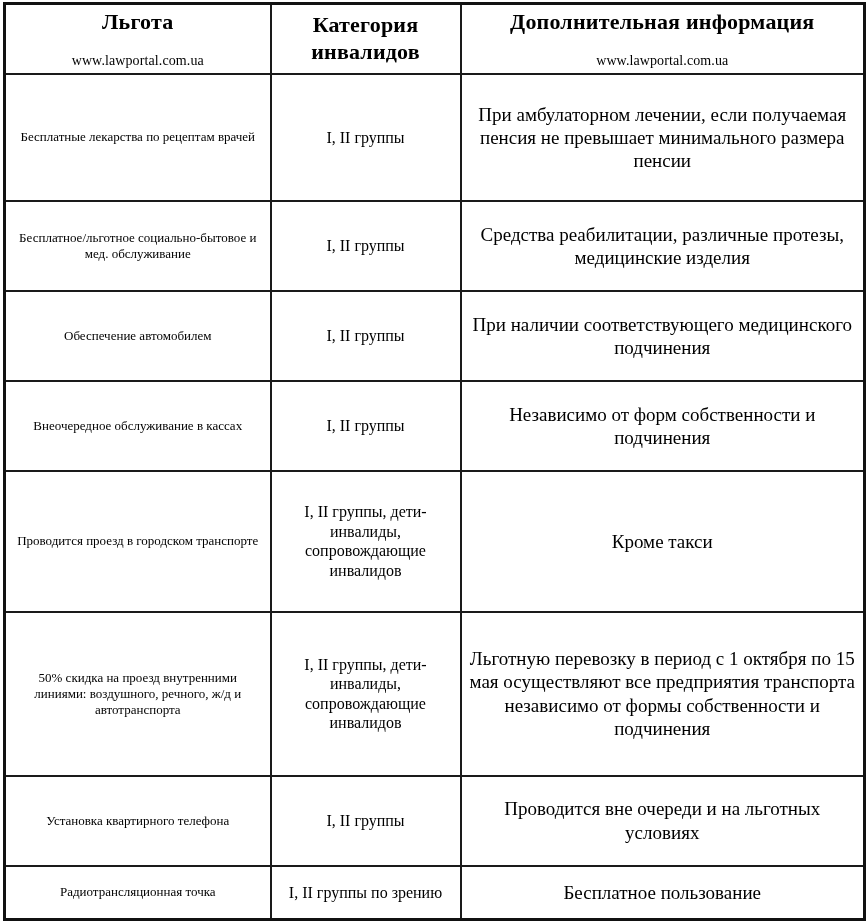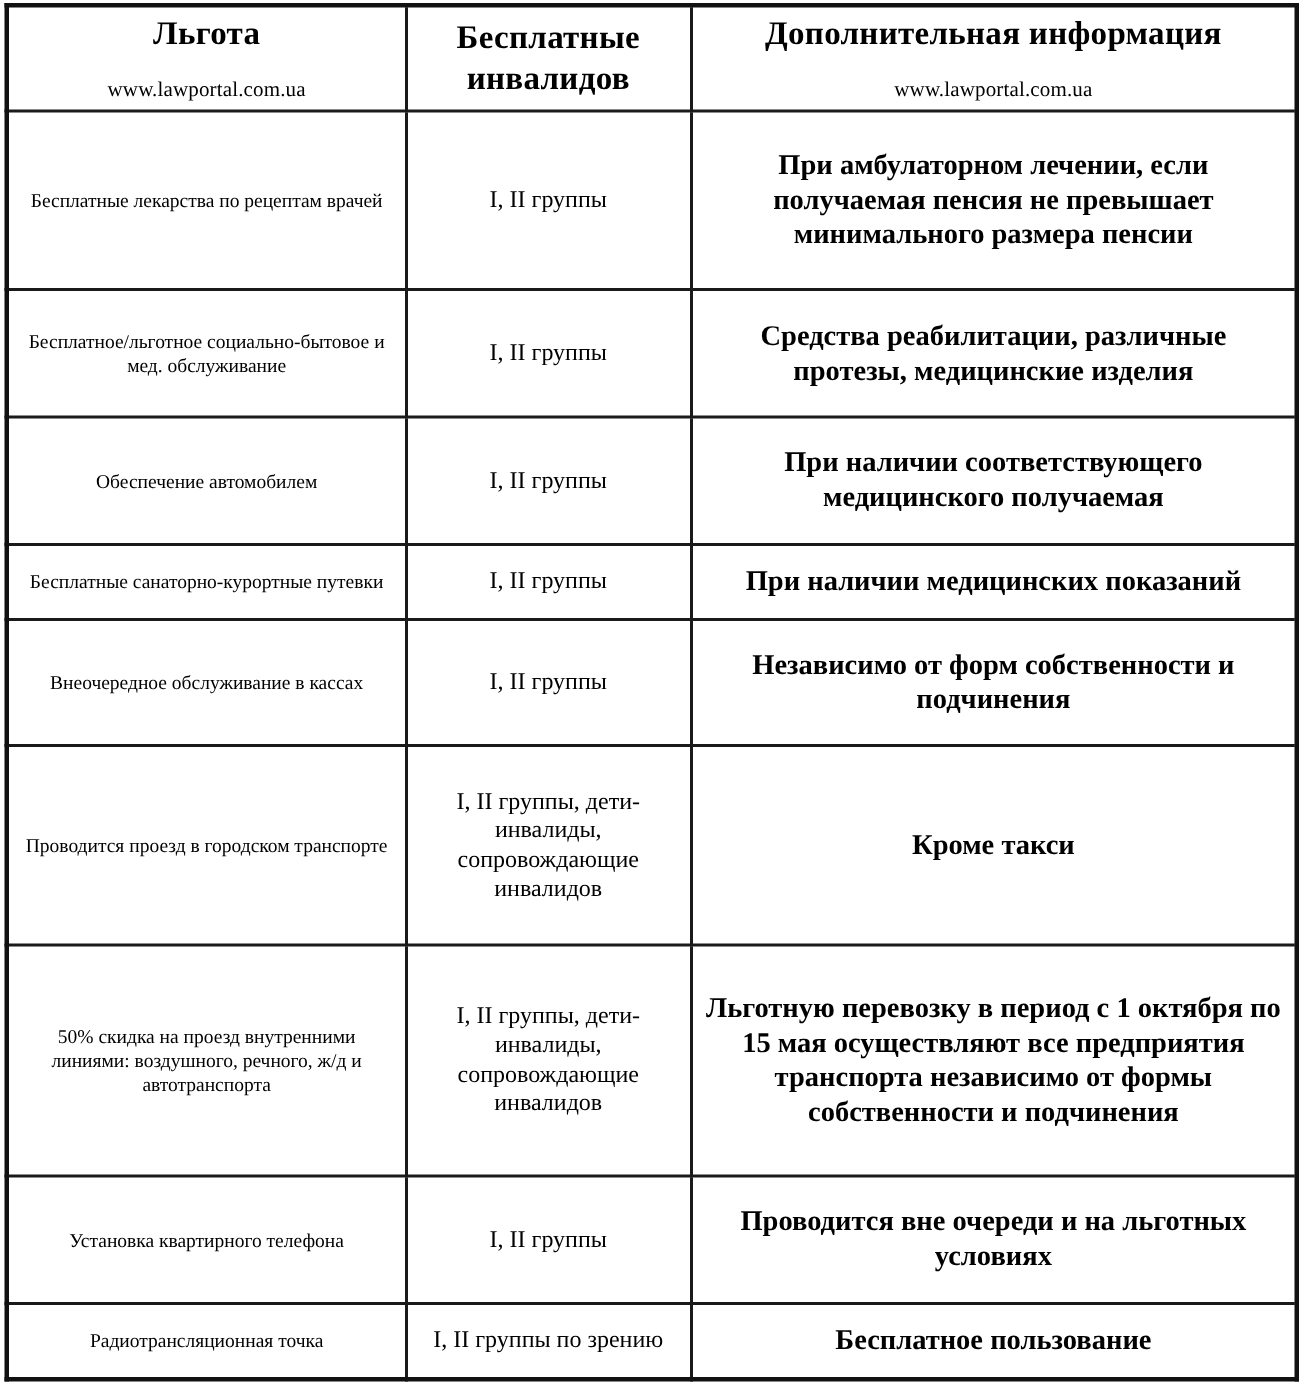--- a/index.html
+++ b/index.html
@@ -55,41 +55,40 @@
     letter-spacing: 0.1px;
   }
   td.benefit {
     font-size: 13px;
   }
   td.category {
     font-size: 16px;
   }
   td.info {
     font-size: 19px;
-    font-weight: bold;
   }
 </style>
 </head>
 <body>
 
 <div class="sheet">
   <table class="benefits">
     <colgroup>
       <col class="c1">
       <col class="c2">
       <col class="c3">
     </colgroup>
     <thead>
       <tr>
         <th>
           <div class="hdr-title">Льгота</div>
           <div class="hdr-sub">www.lawportal.com.ua</div>
         </th>
         <th>
-          <div class="hdr-title">Бесплатные</div>
+          <div class="hdr-title">Категория</div>
           <div class="hdr-title">инвалидов</div>
         </th>
         <th>
           <div class="hdr-title">Дополнительная информация</div>
           <div class="hdr-sub">www.lawportal.com.ua</div>
         </th>
       </tr>
     </thead>
     <tbody>
       <tr>
@@ -98,26 +97,21 @@
         <td class="info">При амбулаторном лечении, если получаемая пенсия не превышает минимального размера пенсии</td>
       </tr>
       <tr>
         <td class="benefit">Бесплатное/льготное социально-бытовое и мед. обслуживание</td>
         <td class="category">I, II группы</td>
         <td class="info">Средства реабилитации, различные протезы, медицинские изделия</td>
       </tr>
       <tr>
         <td class="benefit">Обеспечение автомобилем</td>
         <td class="category">I, II группы</td>
-        <td class="info">При наличии соответствующего медицинского получаемая</td>
-      </tr>
-      <tr>
-        <td class="benefit">Бесплатные санаторно-курортные путевки</td>
-        <td class="category">I, II группы</td>
-        <td class="info">При наличии медицинских показаний</td>
+        <td class="info">При наличии соответствующего медицинского подчинения</td>
       </tr>
       <tr>
         <td class="benefit">Внеочередное обслуживание в кассах</td>
         <td class="category">I, II группы</td>
         <td class="info">Независимо от форм собственности и подчинения</td>
       </tr>
       <tr>
         <td class="benefit">Проводится проезд в городском транспорте</td>
         <td class="category">I, II группы, дети-инвалиды, сопровождающие инвалидов</td>
         <td class="info">Кроме такси</td>

